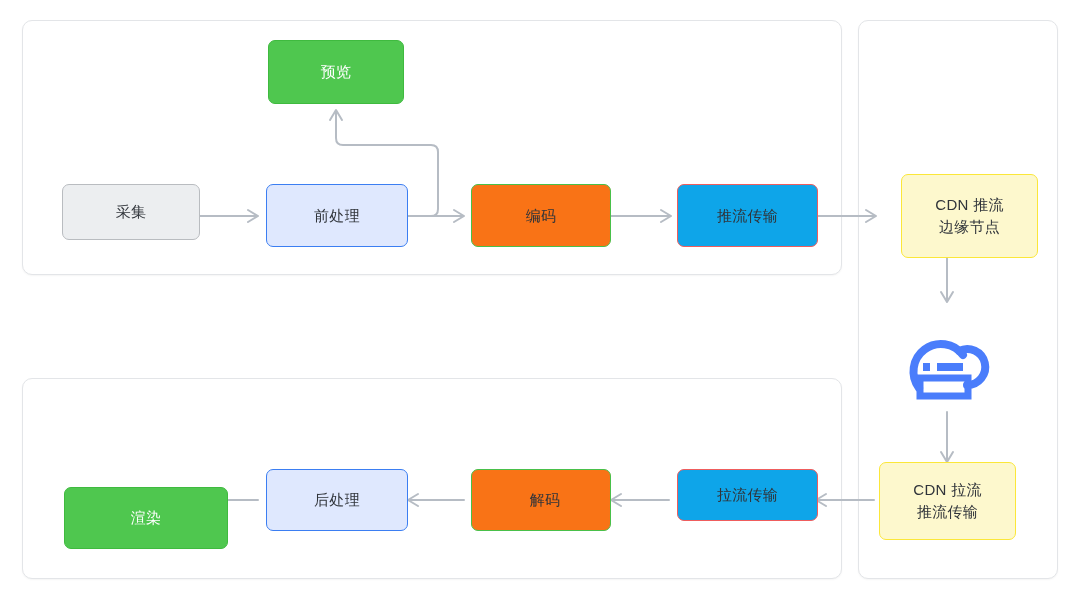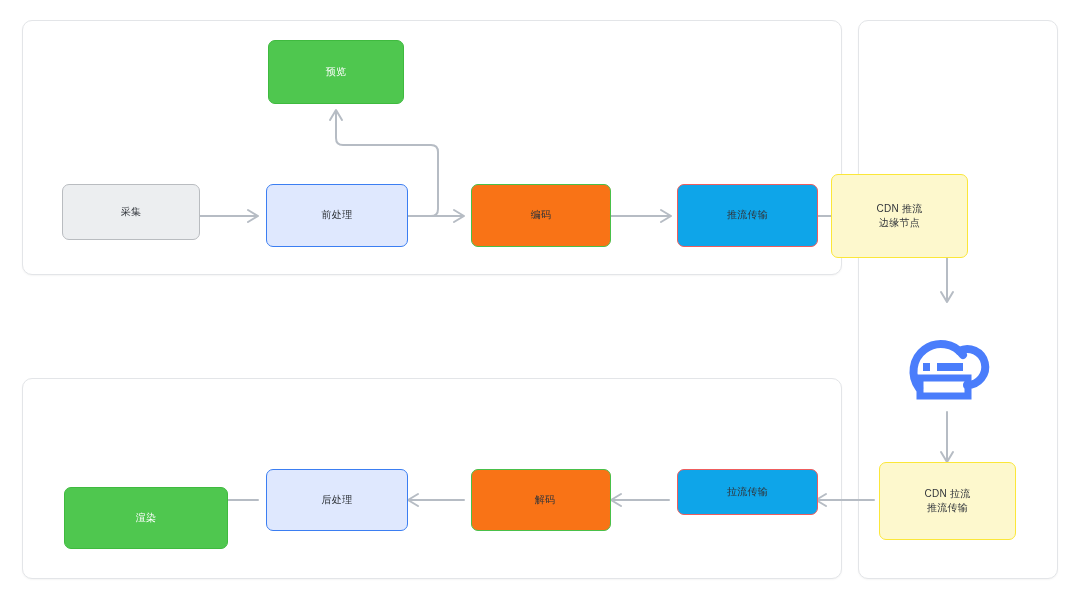--- a/index.html
+++ b/index.html
@@ -29,21 +29,21 @@
   }
   
   .node {
     position: absolute;
     box-sizing: border-box;
     border-radius: 7px;
     display: flex;
     align-items: center;
     justify-content: center;
     text-align: center;
-    font-size: 10px;
+    font-size: 15px;
     line-height: 1.45;
     letter-spacing: 0.3px;
     color: #2f3338;
     border-width: 1.6px;
     border-style: solid;
     white-space: pre-line;
     user-select: none;
   }
   .node.gray    { background:#eceef0; border-color:#b9bcc0; color:#30343a; }
   .node.blue    { background:#dfe8fe; border-color:#3b7ef2; color:#30343a;text-align:right; }
@@ -164,27 +164,27 @@
   <div class="node gray" style="left:62px; top:184px; width:138px; height:56px;">采集</div>
 
   <div class="node blue" style="left:266px; top:184px; width:142px; height:63px;">前处理</div>
 
   <div class="node greenst" style="left:268px; top:40px; width:136px; height:64px;">预览</div>
 
   <div class="node greenlt" style="left:471px; top:184px; width:140px; height:63px;">编码</div>
 
   <div class="node red" style="left:677px; top:184px; width:141px; height:63px;">推流传输</div>
 
-  <div class="node yellow" style="left:831px; top:174px; width:137px; height:84px;">CDN 推流
+  <div class="node yellow" style="left:901px; top:174px; width:137px; height:84px;">CDN 推流
 边缘节点</div>
 
   <div class="node yellow" style="left:879px; top:462px; width:137px; height:78px;">CDN 拉流
 推流传输</div>
 
-  <div class="node red" style="left:677px; top:469px; width:141px; height:46px;">拉流传输</div>
+  <div class="node red" style="left:677px; top:469px; width:141px; height:52px;">拉流传输</div>
 
   <div class="node greenlt" style="left:471px; top:469px; width:140px; height:62px;padding-left:8px;">解码</div>
 
   <div class="node blue" style="left:266px; top:469px; width:142px; height:62px;">后处理</div>
 
   <div class="node greenst" style="left:64px; top:487px; width:164px; height:62px;">渲染</div>
 
 </div>
 
 </body></html>

